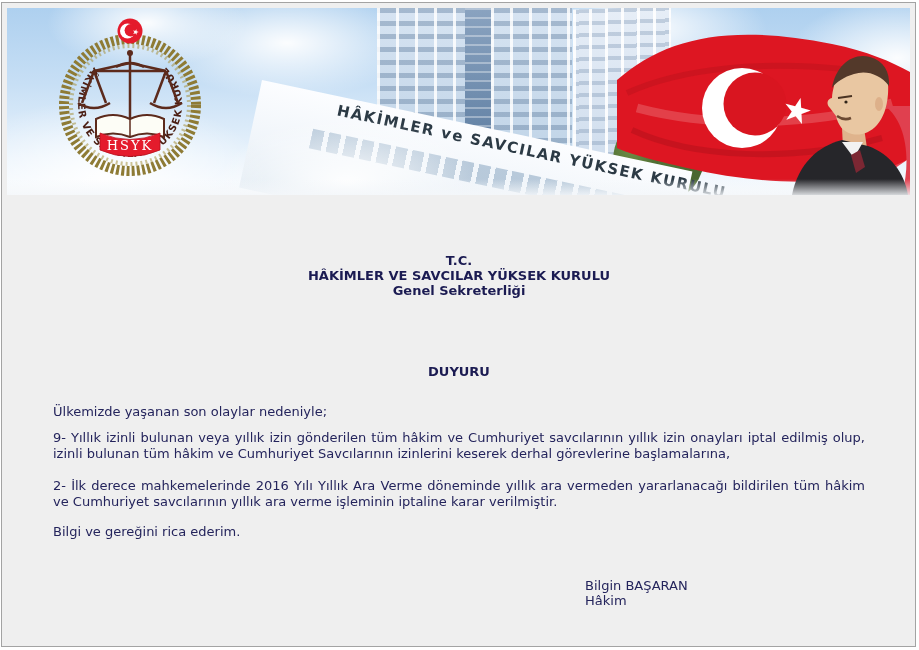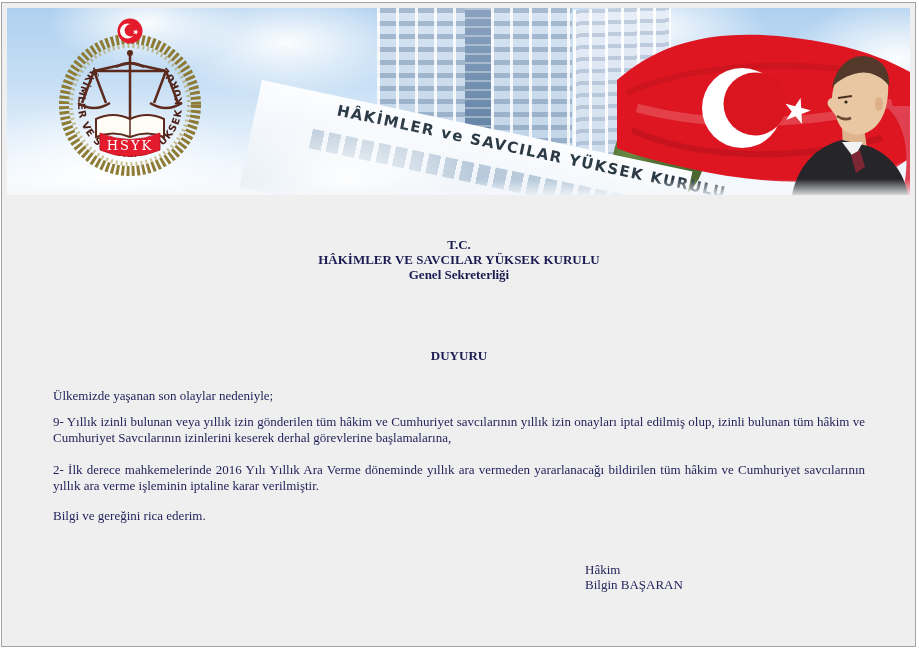--- a/index.html
+++ b/index.html
@@ -42,22 +42,22 @@
       background:linear-gradient(180deg,#fcfdff 0%,#f0f5fa 55%,#dde8f1 100%);}
   .sign{position:absolute;left:80px;top:5px;white-space:nowrap;
         font-weight:bold;font-size:15px;letter-spacing:1.5px;color:#2c3a45;}
   .facade-windows{position:absolute;left:60px;top:37px;right:0;height:20px;opacity:.8;
         background:repeating-linear-gradient(90deg,#a9bed2 0 12px,#f0f5fa 12px 17px);}
   .tree{position:absolute;left:358px;top:52px;width:72px;height:135px;border-radius:45% 55% 40% 50%;
         background:radial-gradient(circle at 35% 30%,#74944c,#4a672f 75%);}
   .tree2{position:absolute;left:336px;top:118px;width:45px;height:70px;border-radius:50%;
         background:radial-gradient(circle at 40% 35%,#6d8d46,#43602b 75%);}
 
-  .doc-area{position:absolute;left:0;right:0;top:192px;padding:42px 50px 0 51px;
-            color:#24245c;font-size:13px;line-height:16px;font-family:Liberation Serif, serif;}
+  .doc-area{position:absolute;left:0;right:0;top:208px;padding:42px 50px 0 51px;
+            color:#24245c;font-size:13px;line-height:16px;}
   .title-block{text-align:center;font-weight:bold;line-height:15px;color:#1b1b52;}
   .duyuru{margin-top:66px;text-align:center;font-weight:bold;color:#1b1b52;}
   .p-intro{margin-top:24px;}
   .p-just{text-align:justify;}
   .p1{margin-top:10px;}
   .p2{margin-top:16px;}
   .closing{margin-top:14px;}
   .signature{margin-top:38px;padding-left:532px;line-height:15px;}
 </style>
 </head>
@@ -161,19 +161,19 @@
 
       <div class="p-intro">Ülkemizde yaşanan son olaylar nedeniyle;</div>
 
       <div class="p-just p1">9- Yıllık izinli bulunan veya yıllık izin gönderilen tüm hâkim ve Cumhuriyet savcılarının yıllık izin onayları iptal edilmiş olup, izinli bulunan tüm hâkim ve Cumhuriyet Savcılarının izinlerini keserek derhal görevlerine başlamalarına,</div>
 
       <div class="p-just p2">2- İlk derece mahkemelerinde 2016 Yılı Yıllık Ara Verme döneminde yıllık ara vermeden yararlanacağı bildirilen tüm hâkim ve Cumhuriyet savcılarının yıllık ara verme işleminin iptaline karar verilmiştir.</div>
 
       <div class="closing">Bilgi ve gereğini rica ederim.</div>
 
       <div class="signature">
+        <div>Bilgin BAŞARAN</div>
         <div>Hâkim</div>
-        <div>Bilgin BAŞARAN</div>
       </div>
     </div>
 
   </div>
 </div>
 
 </body></html>

